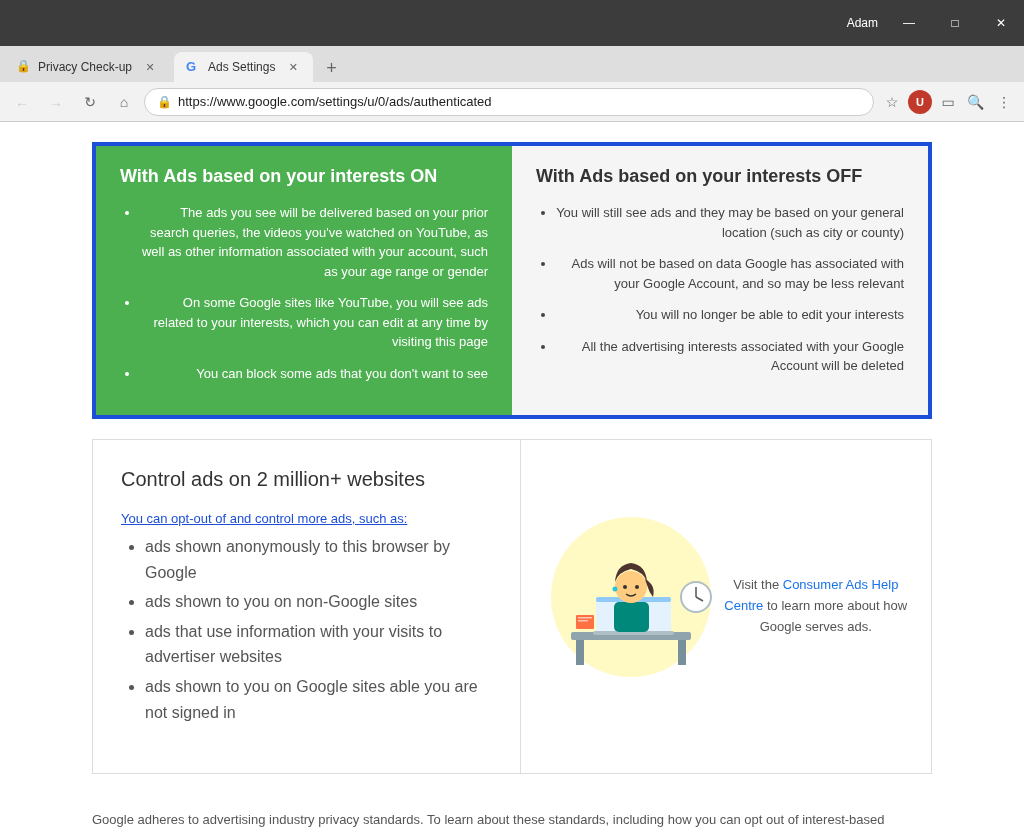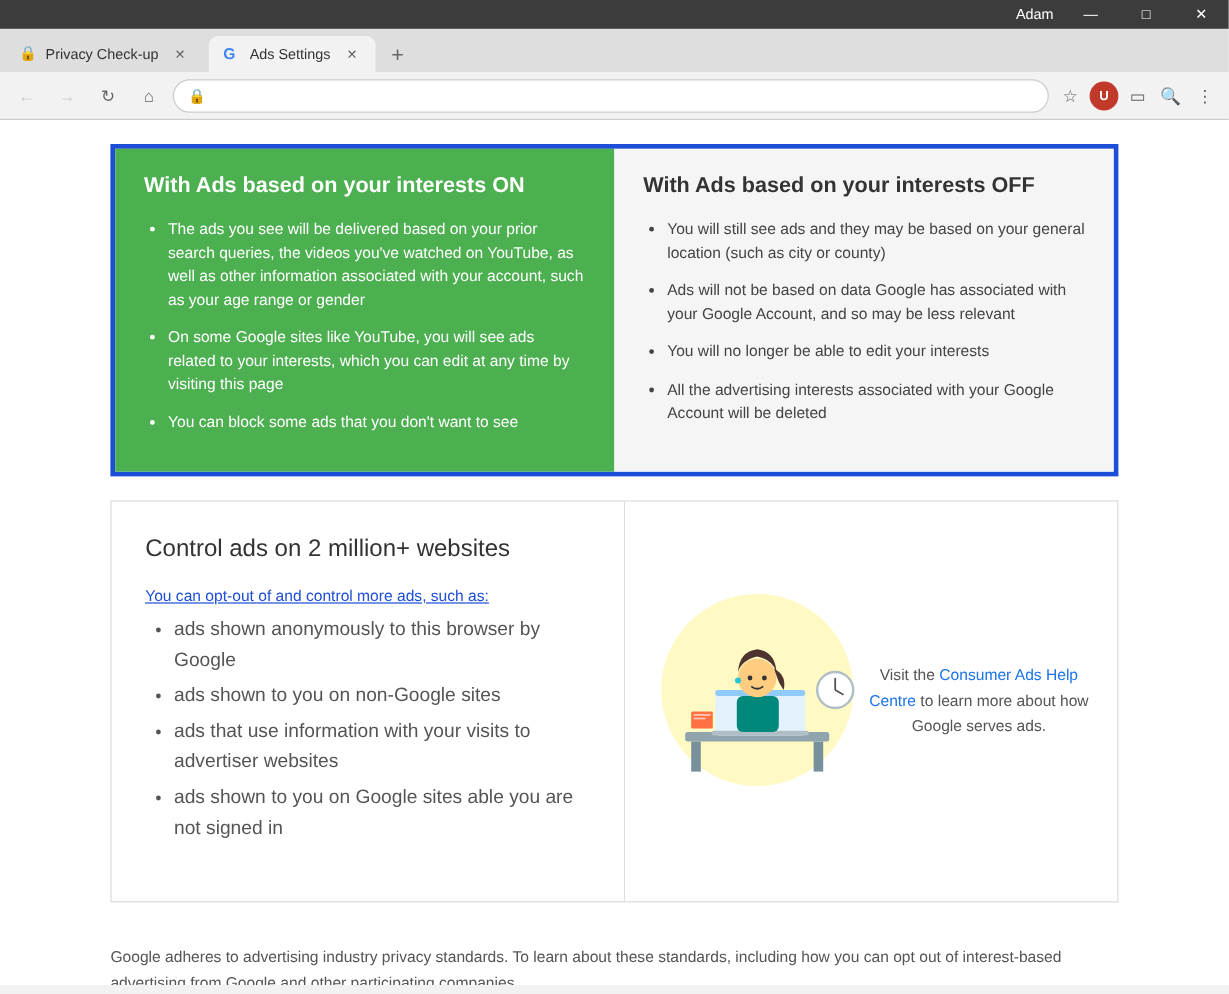--- a/index.html
+++ b/index.html
@@ -1,21 +1,21 @@
 <!DOCTYPE html>
 <html><head>
   <meta charset="utf-8">
   <style>
     * { margin: 0; padding: 0; box-sizing: border-box; }
     body { font-family: Arial, sans-serif; background: #f2f2f2; width: 1024px; height: 828px; overflow: hidden; }
 
     
     .title-bar {
       background: #3c3c3c;
-      height: 24px;
+      height: 46px;
       display: flex;
       align-items: center;
       justify-content: flex-end;
       padding-right: 0;
       position: relative;
     }
     .title-bar-user {
       color: #fff;
       font-size: 12px;
       margin-right: 8px;
@@ -195,20 +195,21 @@
     .col-title {
       font-size: 18px;
       font-weight: bold;
       margin-bottom: 16px;
     }
     .col-on .col-title { color: #fff; }
     .col-off .col-title { color: #333; }
     .bullet-list {
       list-style: disc;
       padding-left: 20px;
+      text-align: right;
     }
     .bullet-list li {
       font-size: 13px;
       line-height: 1.5;
       margin-bottom: 12px;
     }
     .col-on .bullet-list li { color: #fff; }
     .col-off .bullet-list li { color: #444; }
 
     
@@ -331,20 +332,21 @@
   <div class="new-tab-btn">+</div>
 </div>
 
 <div class="address-bar">
   <div class="nav-btn disabled">←</div>
   <div class="nav-btn disabled">→</div>
   <div class="nav-btn">↻</div>
   <div class="nav-btn">⌂</div>
   <div class="url-bar">
     <span class="lock-icon">🔒</span>
+    <span class="url-text">https://www.google.com/settings/u/0/ads/authenticated</span>
   </div>
   <div class="address-bar-actions">
     <div class="addr-icon">☆</div>
     <div class="addr-icon" style="background:#c0392b;color:#fff;border-radius:50%;font-size:11px;font-weight:bold;">U</div>
     <div class="addr-icon">▭</div>
     <div class="addr-icon">🔍</div>
     <div class="addr-icon">⋮</div>
   </div>
 </div>
 

